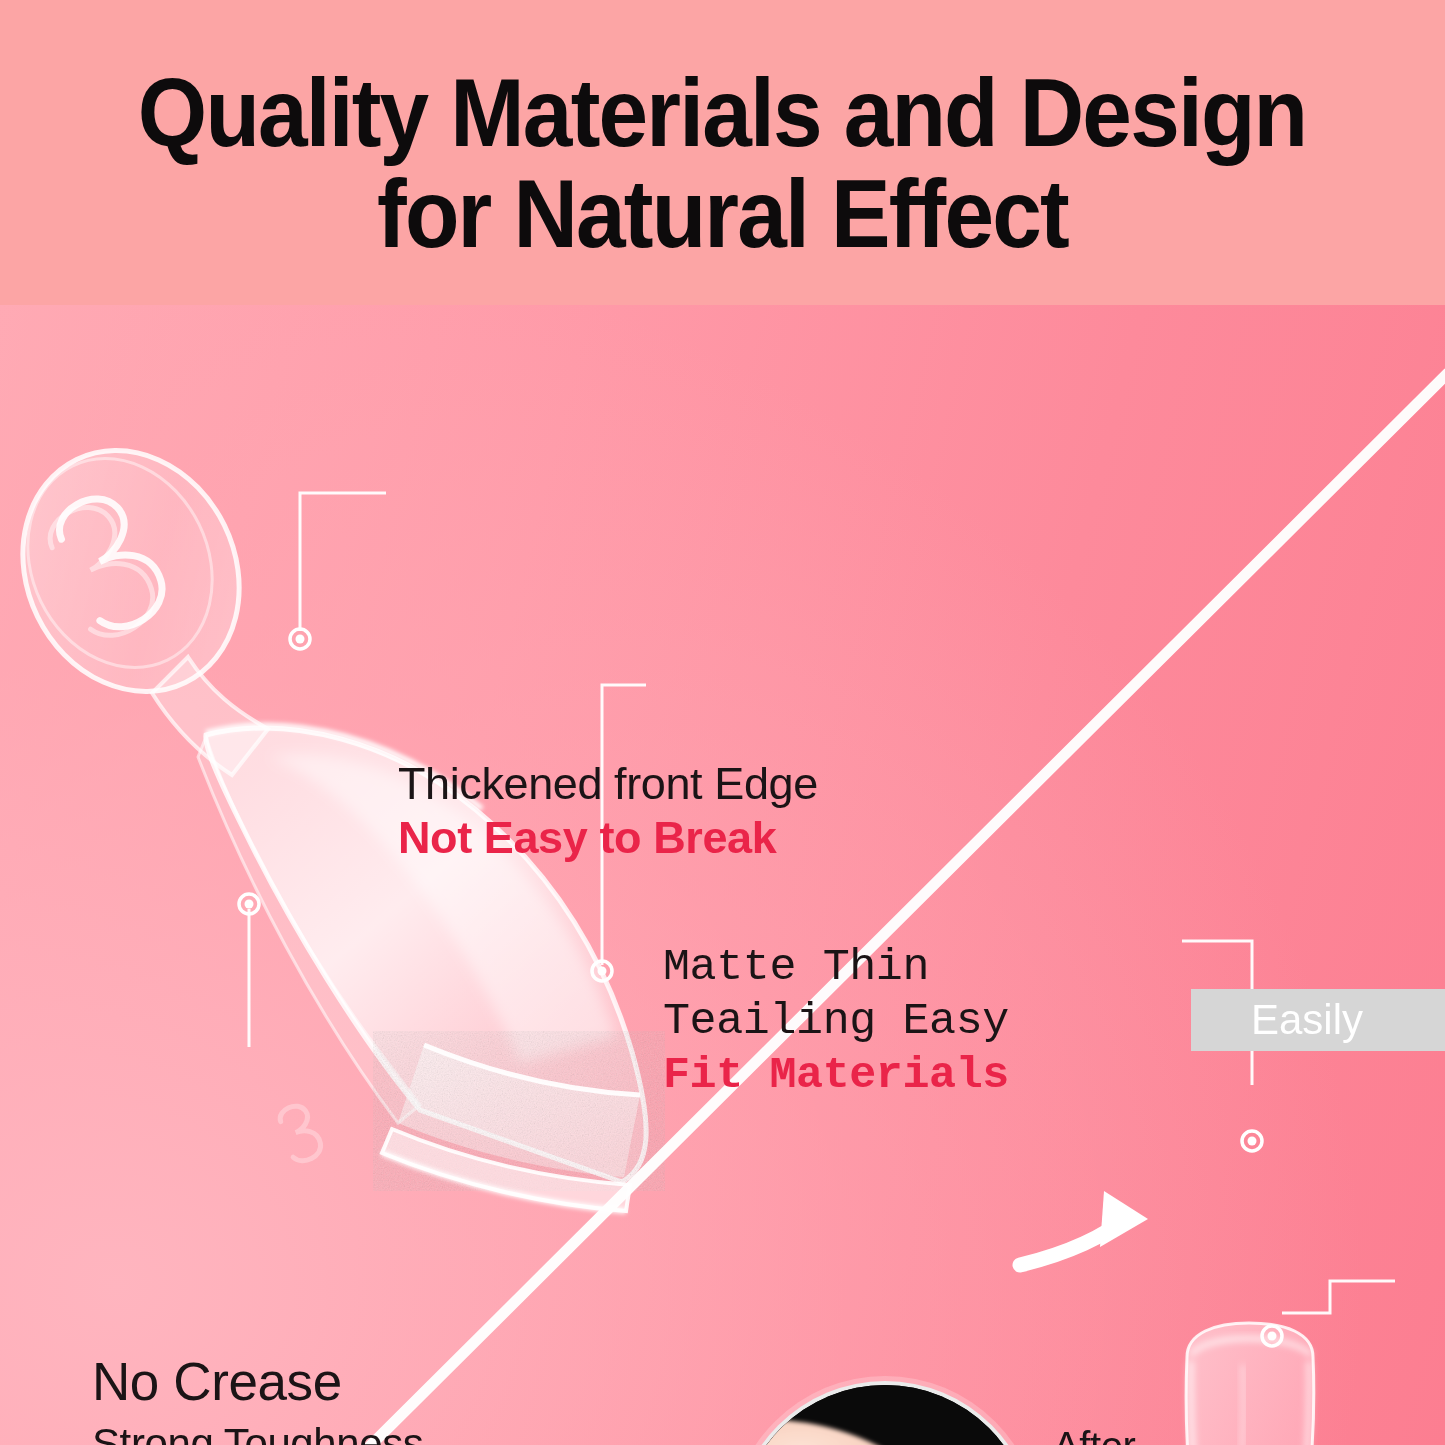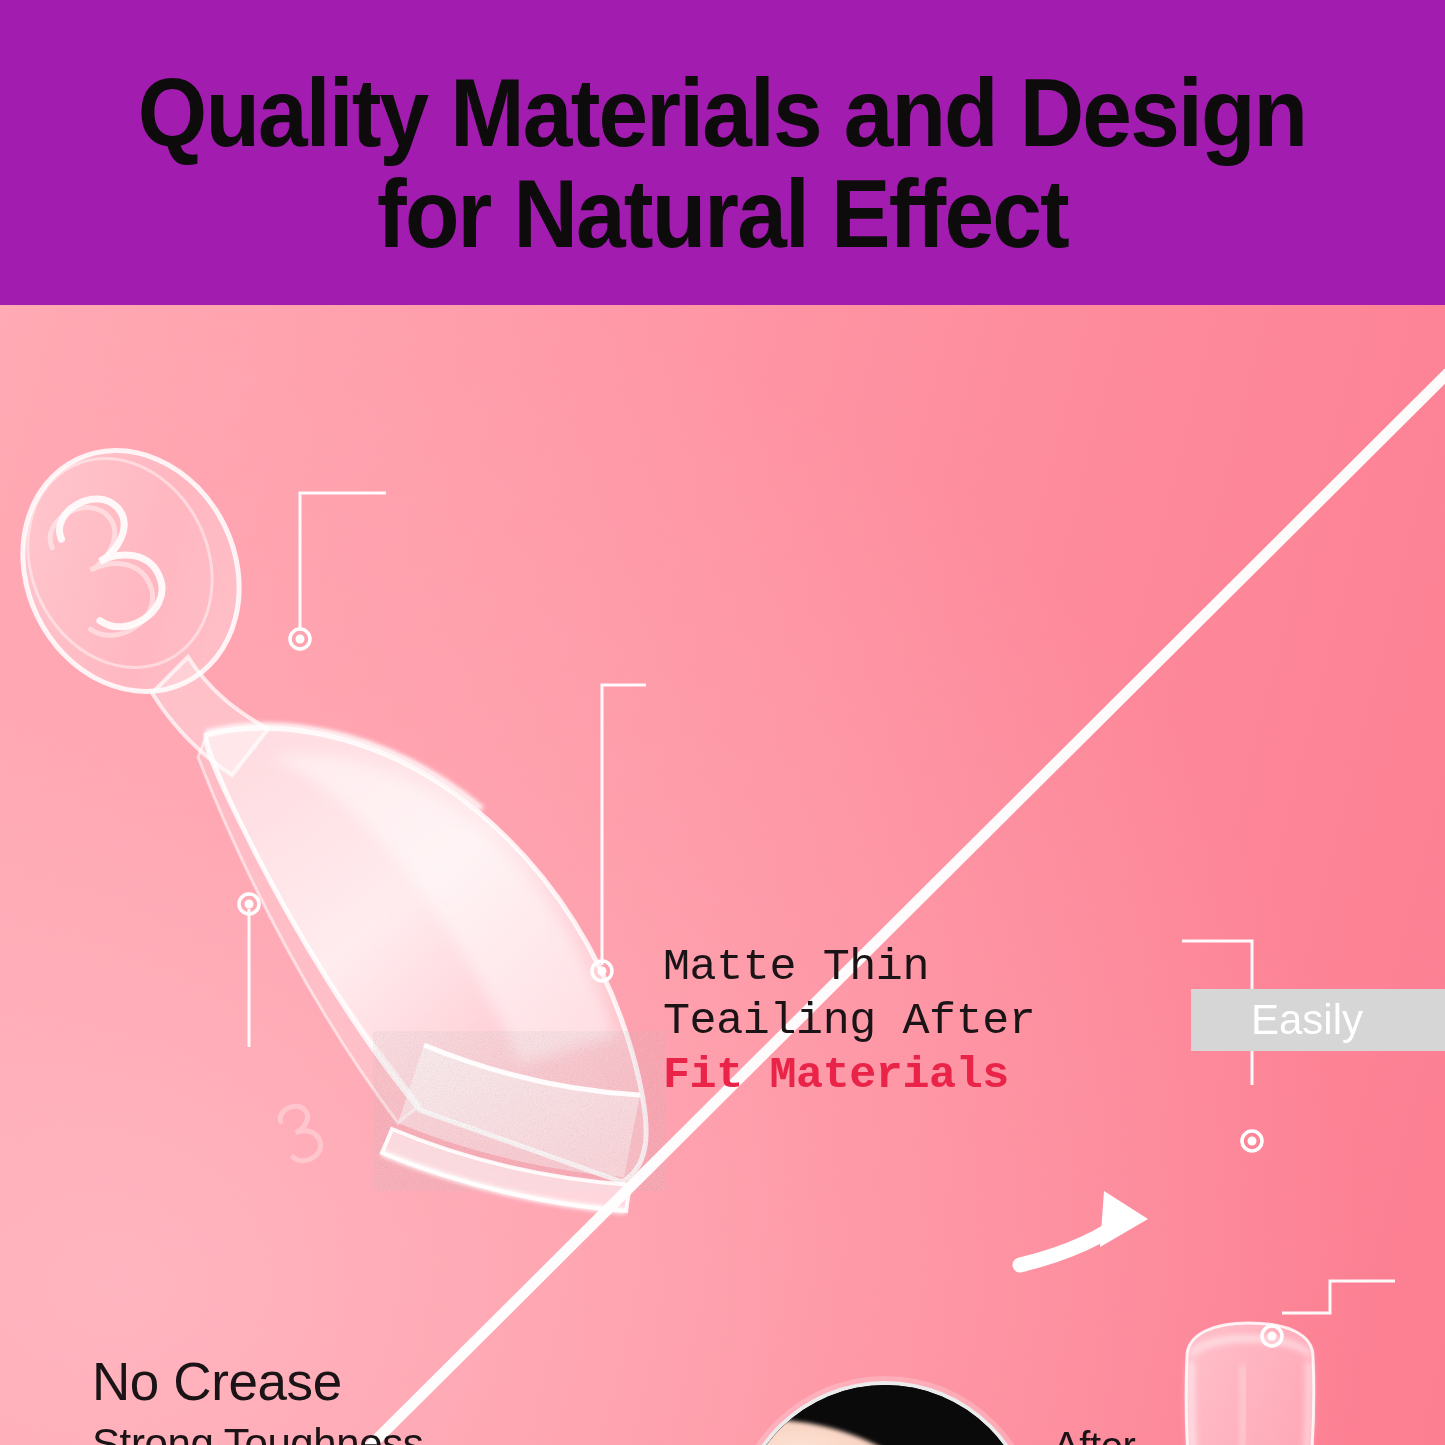--- a/index.html
+++ b/index.html
@@ -10,21 +10,21 @@
   #root {
     position:relative;
     width:1445px; height:1445px;
     overflow:hidden;
     background:#ffffff;
   }
 
   
   .header {
     position:absolute; left:0; top:0; width:1445px; height:305px;
-    background:#a21caf;
+    background:#fca5a5;
     display:flex; flex-direction:column;
     align-items:center; justify-content:flex-start;
     padding-top:62px;
   }
   .header-line {
     font-family:"Liberation Sans", sans-serif;
     font-weight:bold;
     font-size:97px;
     line-height:101px;
     letter-spacing:-2.0px;
@@ -333,24 +333,28 @@
         <circle cx="1272" cy="1031" r="10" fill="none" stroke="#ffffff" stroke-width="3.5"></circle>
         <circle cx="1272" cy="1031" r="4.5" fill="#ffffff"></circle>
       </g>
 
       <g>
         <path d="M 1020 960 C 1070 948, 1106 930, 1124 914" fill="none" stroke="#ffffff" stroke-width="15" stroke-linecap="round"></path>
         <path d="M 1104 886 L 1148 914 L 1100 942 Z" fill="#ffffff"></path>
       </g>
     </svg>
 
+    <div class="label" id="lbl-thickened">
+      <span class="lab-line">Thickened front Edge</span>
+      <span class="lab-line red l2">Not Easy to Break</span>
+    </div>
 
     <div class="label" id="lbl-matte">
       <span class="lab-line">Matte Thin</span>
-      <span class="lab-line">Teailing After</span>
+      <span class="lab-line">Teailing Easy</span>
       <span class="lab-line red">Fit Materials</span>
     </div>
 
     <div class="label" id="lbl-nocrease">
       <span class="lab-line l1">No Crease</span>
       <span class="lab-line l2">Strong Toughness</span>
     </div>
 
 
     <div class="label" id="lbl-afterbend">

